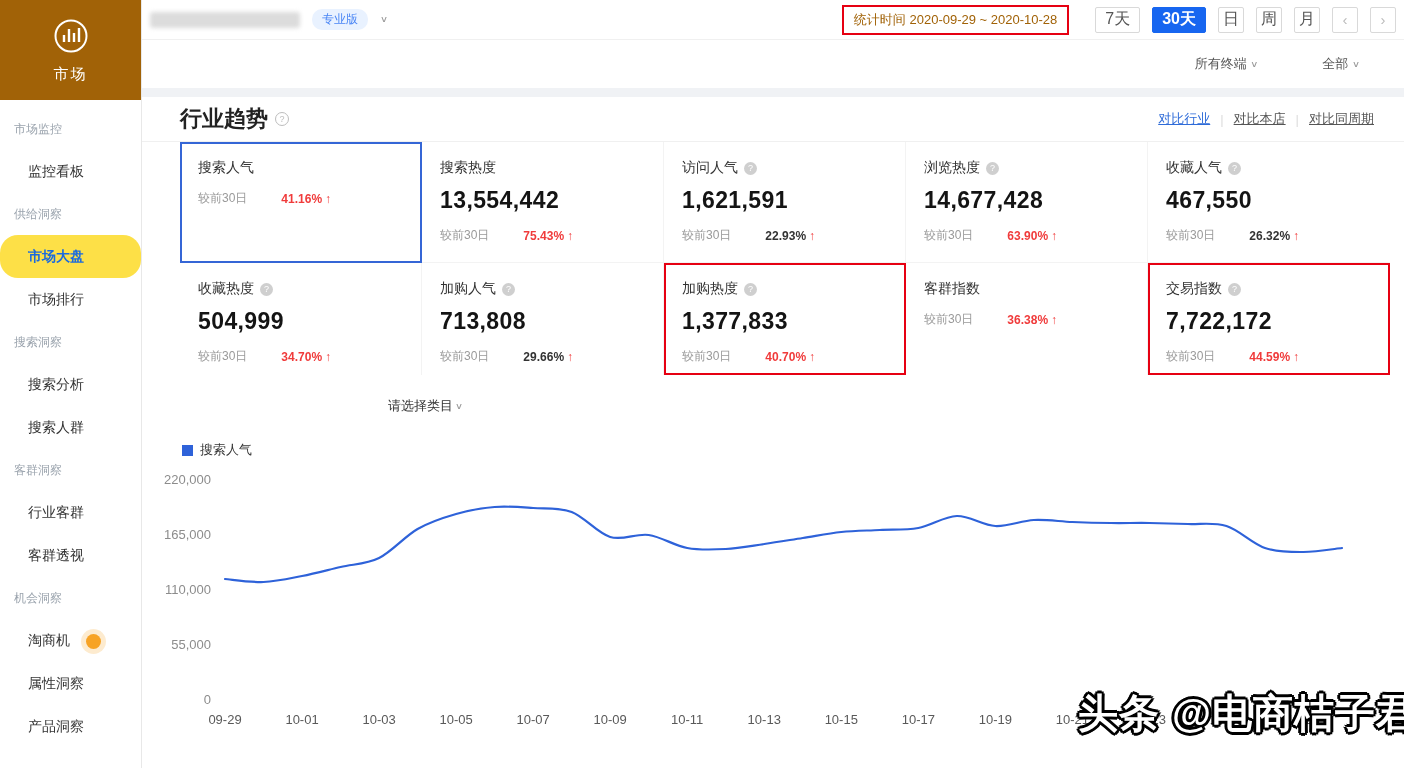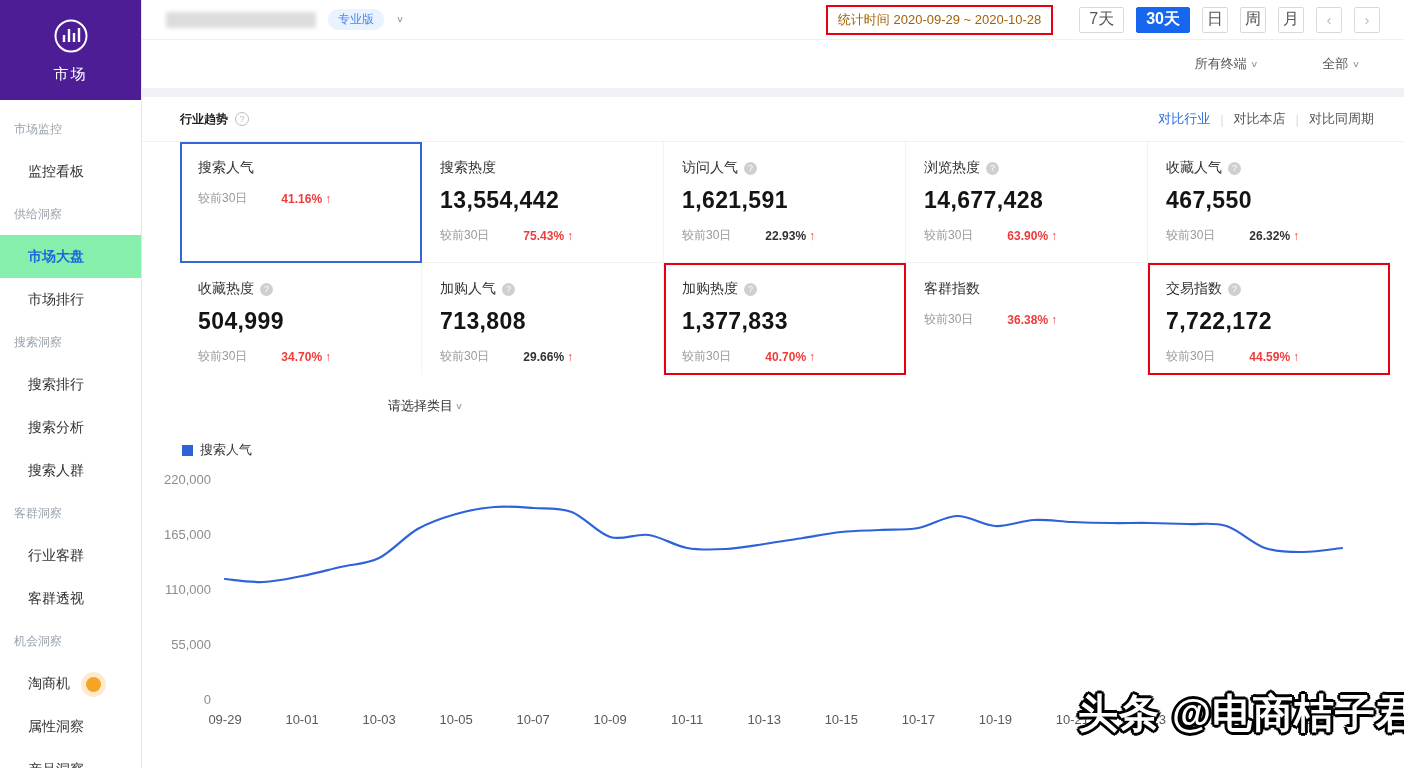--- a/index.html
+++ b/index.html
@@ -1,52 +1,52 @@
 <!DOCTYPE html>
 <html><head>
 <meta charset="utf-8">
 <style>
   * { margin:0; padding:0; box-sizing:border-box; }
   body { font-family: "Liberation Sans", "DejaVu Sans", sans-serif; background:#fff; }
   .page { position:relative; width:1404px; height:768px; overflow:hidden; background:#fff; }
 
   
   .sidebar { position:absolute; left:0; top:0; width:142px; height:768px; background:#fff; border-right:1px solid #e8e8e8; z-index:5; }
-  .side-header { height:100px; background:#4c1d95; display:flex; flex-direction:column; align-items:center; justify-content:center; gap:6px; }
+  .side-header { height:100px; background:#a16207; display:flex; flex-direction:column; align-items:center; justify-content:center; gap:6px; }
   .side-header .app-label { color:#fff; font-size:15px; letter-spacing:2px; }
   .nav { padding-top:8px; }
   .nav-section { height:42px; line-height:42px; padding-left:14px; font-size:12px; color:#9aa3ad; }
   .nav-item { height:43px; line-height:43px; padding-left:28px; font-size:14px; color:#333; cursor:pointer; white-space:nowrap; }
-  .nav-item.active { background:#86efac; color:#1a6ade; font-weight:bold; }
+  .nav-item.active { background:#fde047; color:#1a6ade; font-weight:bold;border-radius:18px; }
   .orange-dot { display:inline-block; width:15px; height:15px; border-radius:50%; background:#f7a325; margin-left:16px; vertical-align:middle; box-shadow:0 0 0 5px rgba(247,163,37,.22); }
 
   
-  .topbar { position:absolute; left:142px; right:0; top:0; height:40px; background:#fff; border-bottom:1px solid #f0f0f0; display:flex; align-items:center; padding:0 24px; gap:12px; }
+  .topbar { position:absolute; left:142px; right:0; top:0; height:40px; background:#fff; border-bottom:1px solid #f0f0f0; display:flex; align-items:center; padding:0 8px; gap:12px; }
   .blur-block { width:150px; height:16px; background:#dcdcdc; border-radius:3px; filter:blur(2px); }
   .pro-badge { background:#e9f2ff; color:#4a86f5; font-size:12px; padding:2px 10px; border-radius:10px; }
   .chev { color:#999; font-size:11px; transform:scaleY(.8); display:inline-block; }
   .stat-box { margin-left:auto; border:2px solid #e60012; padding:4px 10px; font-size:13px; color:#a16207; margin-right:14px; white-space:nowrap; }
   .btn { height:26px; padding:0 9px; border:1px solid #d9d9d9; background:#fff; font-size:16px; color:#555; border-radius:2px; display:flex; align-items:center; justify-content:center; cursor:pointer; white-space:nowrap; }
   .btn.active { background:#1766f0; border-color:#1766f0; color:#fff; font-weight:bold; }
   .btn.sq { width:26px; padding:0; }
   .btn.pager { width:26px; padding:0; color:#bbb; font-size:15px; }
 
   .filterbar { position:absolute; left:142px; right:0; top:40px; height:48px; background:#fff; display:flex; align-items:center; justify-content:flex-end; gap:64px; padding-right:44px; }
   .filter-item { font-size:13px; color:#555; cursor:pointer; }
   .gap-strip { position:absolute; left:142px; right:0; top:88px; height:9px; background:#f0f2f5; }
 
   
   .panel { position:absolute; left:142px; right:0; top:97px; bottom:0; background:#fff; }
   .panel-header { height:45px; display:flex; align-items:center; justify-content:space-between; padding:0 30px 0 38px; border-bottom:1px solid #f0f0f0; }
-  .panel-title { font-size:12px; font-weight:bold; color:#222; display:flex; align-items:center; gap:7px; }
+  .panel-title { font-size:22px; font-weight:bold; color:#222; display:flex; align-items:center; gap:7px; }
   .info-o { width:14px; height:14px; border:1px solid #bdbdbd; border-radius:50%; color:#bdbdbd; font-size:9px; line-height:12px; text-align:center; display:inline-block; font-weight:normal; }
   .info-o::after { content:"?"; }
   .compare-links { font-size:13px; display:flex; align-items:center; }
   .compare-links .sep { color:#ddd; margin:0 10px; }
-  .clink { color:#555; cursor:pointer; }
+  .clink { color:#555; cursor:pointer;text-decoration:underline; }
   .clink.on { color:#2e6bd8; }
 
   
   .cards { margin:0 14px 0 38px; display:grid; grid-template-columns:repeat(5,1fr); grid-template-rows:121px 112px; }
   .card { padding:17px 18px 0 18px; position:relative; }
   .card:not(:nth-child(5n)) { border-right:1px solid #f3f3f3; }
   .card:nth-child(-n+5) { border-bottom:1px solid #f3f3f3; }
   .card.sel-blue { outline:2px solid #3566d6; outline-offset:-2px; }
   .card.sel-red { outline:2px solid #e60012; outline-offset:-2px; }
   .card-label-row { display:flex; align-items:center; gap:6px; font-size:14px; color:#333; }
@@ -86,21 +86,20 @@
       </span>
       <span class="app-label">市场</span>
     </div>
     <div class="nav">
       <div class="nav-section">市场监控</div>
       <div class="nav-item">监控看板</div>
       <div class="nav-section">供给洞察</div>
       <div class="nav-item active">市场大盘</div>
       <div class="nav-item">市场排行</div>
       <div class="nav-section">搜索洞察</div>
-      <div class="nav-item">搜索排行</div>
       <div class="nav-item">搜索分析</div>
       <div class="nav-item">搜索人群</div>
       <div class="nav-section">客群洞察</div>
       <div class="nav-item">行业客群</div>
       <div class="nav-item">客群透视</div>
       <div class="nav-section">机会洞察</div>
       <div class="nav-item"><span>淘商机</span><span class="orange-dot"></span></div>
       <div class="nav-item">属性洞察</div>
       <div class="nav-item">产品洞察</div>
     </div>

